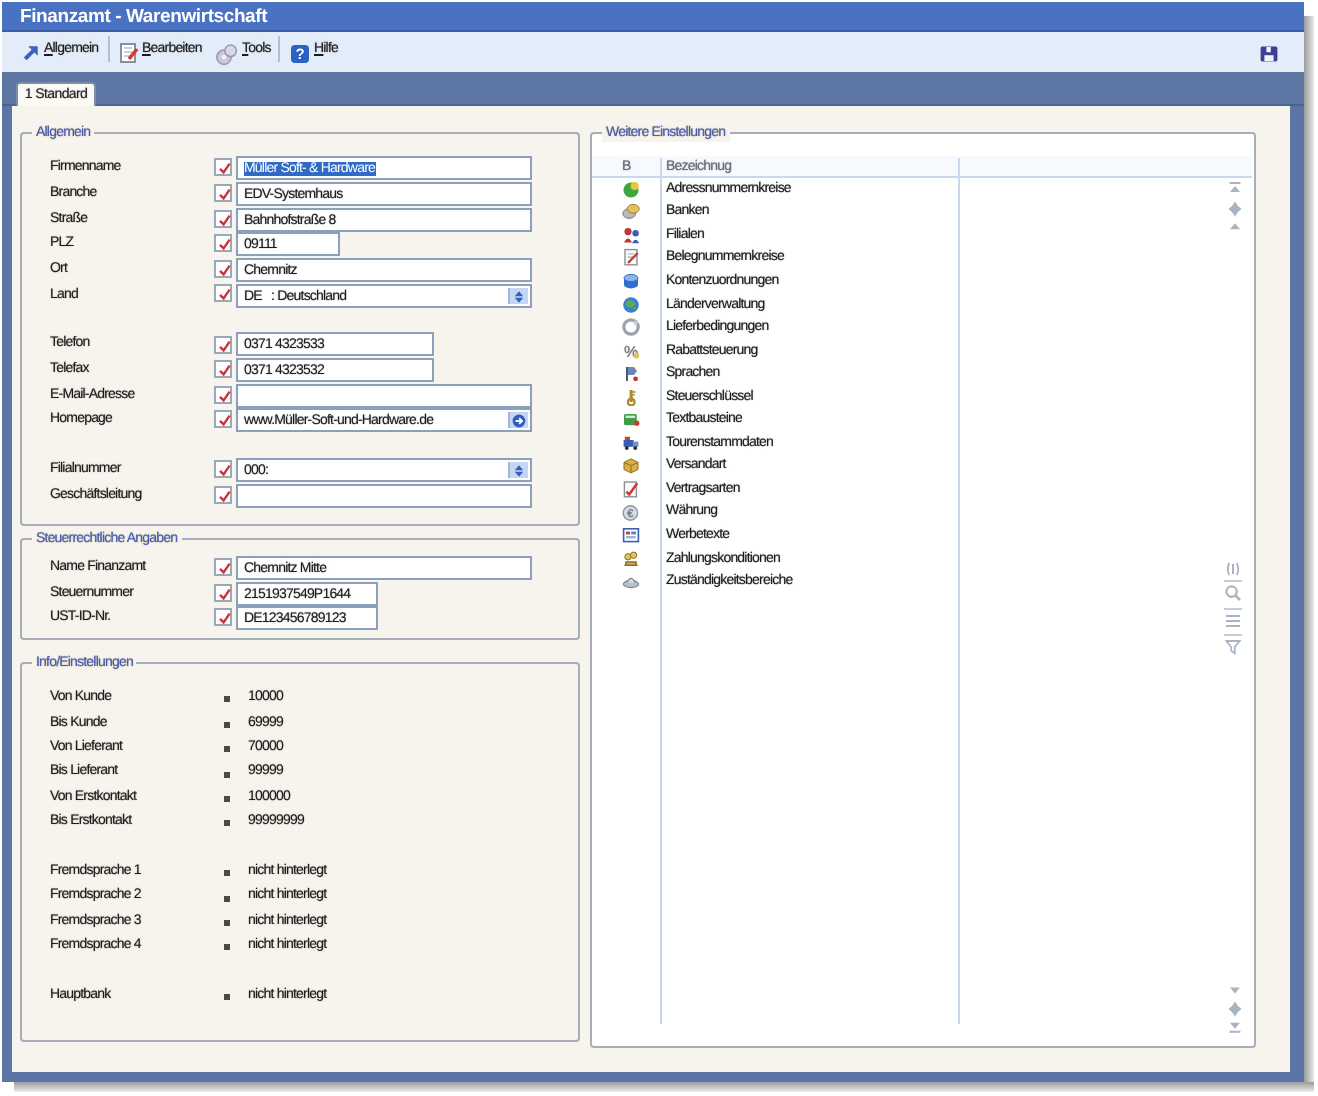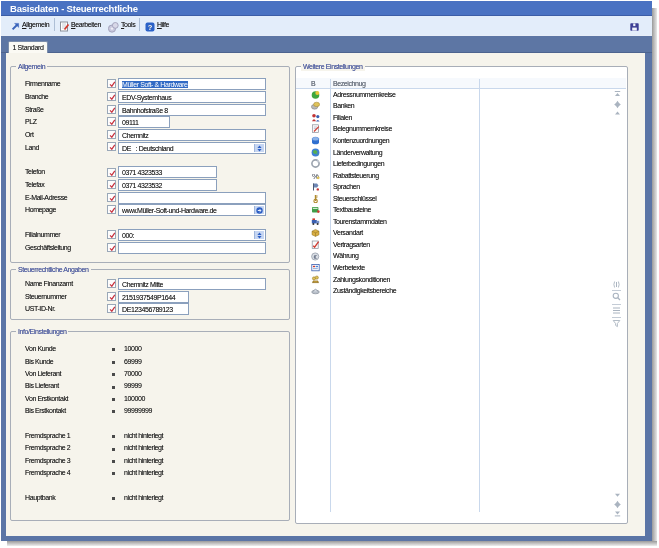--- a/index.html
+++ b/index.html
@@ -8,21 +8,21 @@
 .fld{position:absolute;background:#fff;border:1px solid #8ba0bd;font-size:7px;letter-spacing:-0.4px;color:#1c1c1c;line-height:9px;padding:1px 0 0 3px;white-space:nowrap;overflow:hidden}
 .cb{position:absolute;width:9px;height:9px;background:#fdfdfd;border:1px solid #9aa8b8}
 .cb svg{position:absolute;left:0;top:0}
 .ibtn{position:absolute;right:1px;top:1px;bottom:1px;width:10px;background:#c6d6f2;border-left:1px solid #9fb6dc;display:flex;align-items:center;justify-content:center}
 .grp{position:absolute;border:1px solid #a8aeb8;border-radius:2px}
 .cap{position:absolute;top:-4px;left:5px;background:#f6f4ec;color:#4a5db4;font-size:7px;letter-spacing:-0.4px;line-height:8px;padding:0 2px;white-space:nowrap}
 .rowtx{position:absolute;font-size:7px;letter-spacing:-0.4px;color:#1c1c1c;white-space:nowrap;line-height:8px}
 u{text-decoration:underline}
 </style></head><body>
 <div class="ab" style="left:1px;top:1px;width:651px;height:15px;background:#4a72c2;border-bottom:1px solid #3c5da6"></div>
-<div class="ab" style="left:10px;top:3px;font-size:9.5px;font-weight:bold;color:#fff;letter-spacing:-0.2px;text-shadow:none">Basisdaten - Steuerrechtliche</div>
+<div class="ab" style="left:10px;top:3px;font-size:9.5px;font-weight:bold;color:#fff;letter-spacing:-0.2px;text-shadow:none">Finanzamt - Warenwirtschaft</div>
 <div class="ab" style="left:1px;top:16px;width:651px;height:19px;background:#e3edfa"></div>
 <div class="ab" style="left:11px;top:22px">
     <svg width="9" height="9" viewBox="0 0 9 9" style="">
       <path d="M1.6 7.4 L6.2 2.8" stroke="#3a64bb" stroke-width="2" fill="none"></path>
       <path d="M3.4 1.4 L7.6 1.4 L7.6 5.6" fill="#3a64bb" stroke="#3a64bb" stroke-width="0.5"></path>
     </svg>
   </div>
 <div class="ab" style="left:22px;top:21px;font-size:7px;letter-spacing:-0.4px;color:#1c1c1c"><u>A</u>llgemein</div>
 <div class="ab" style="left:54px;top:18px;width:1px;height:13px;background:#aebfd6"></div>
 <div class="ab" style="left:59px;top:21px">

